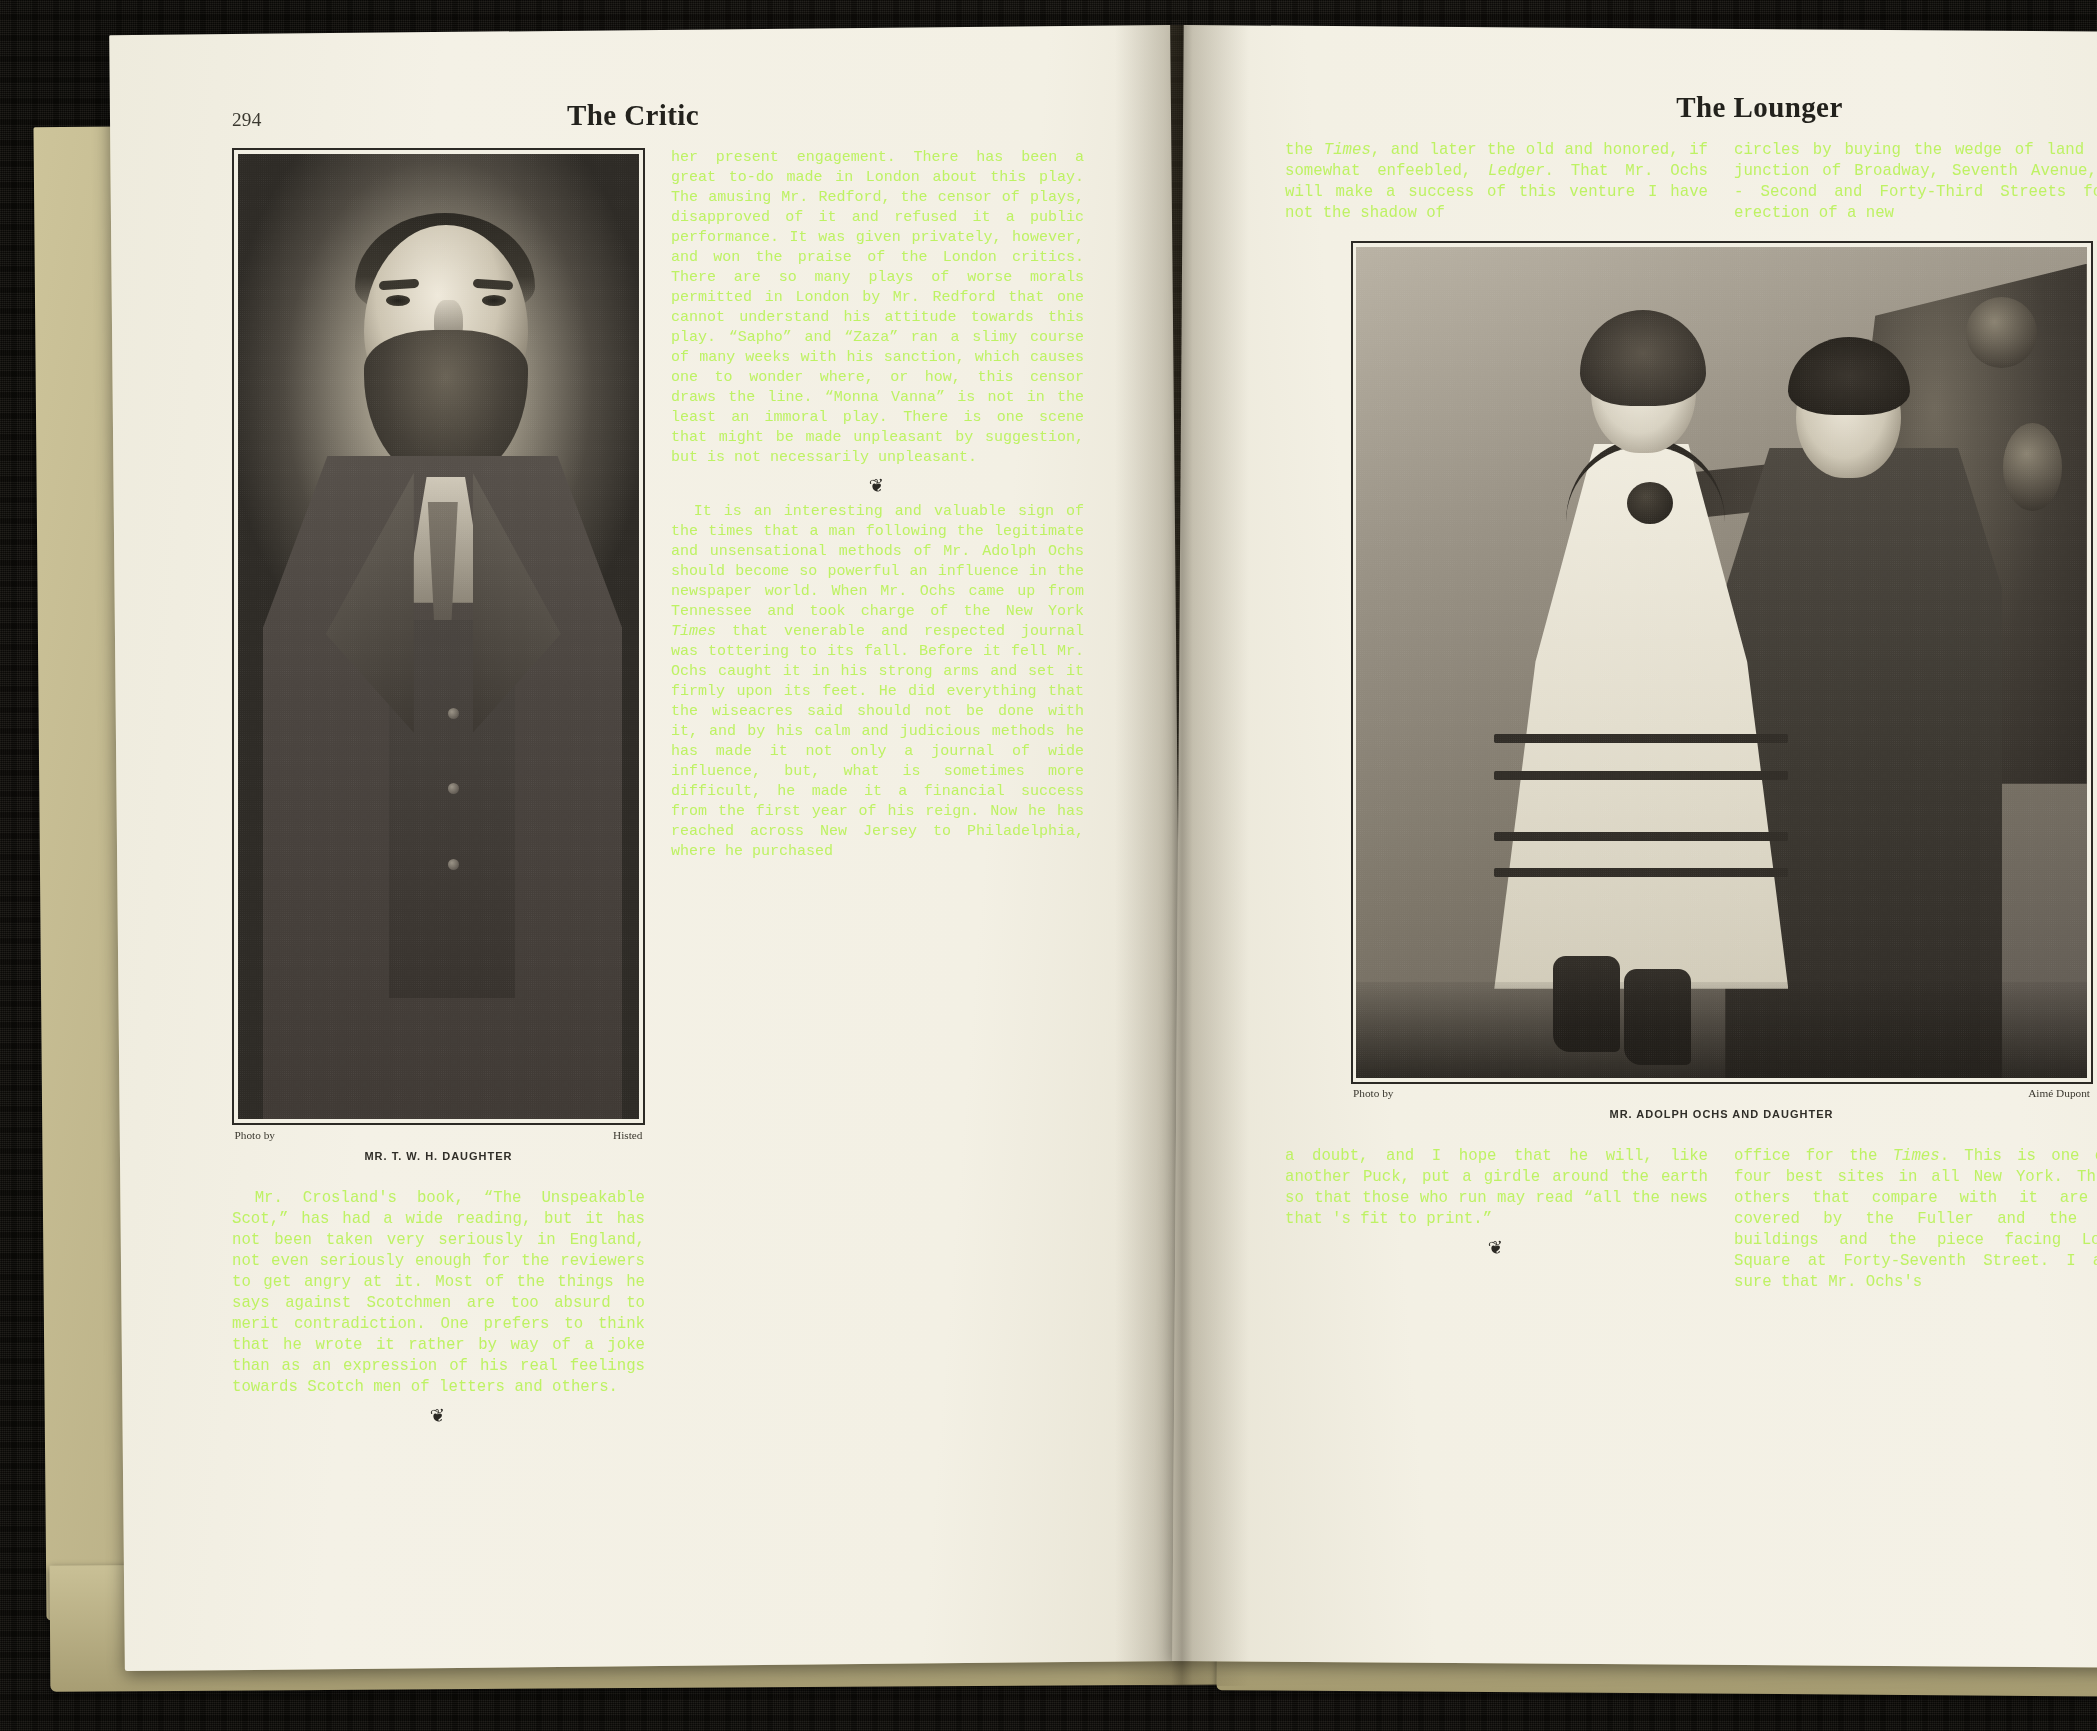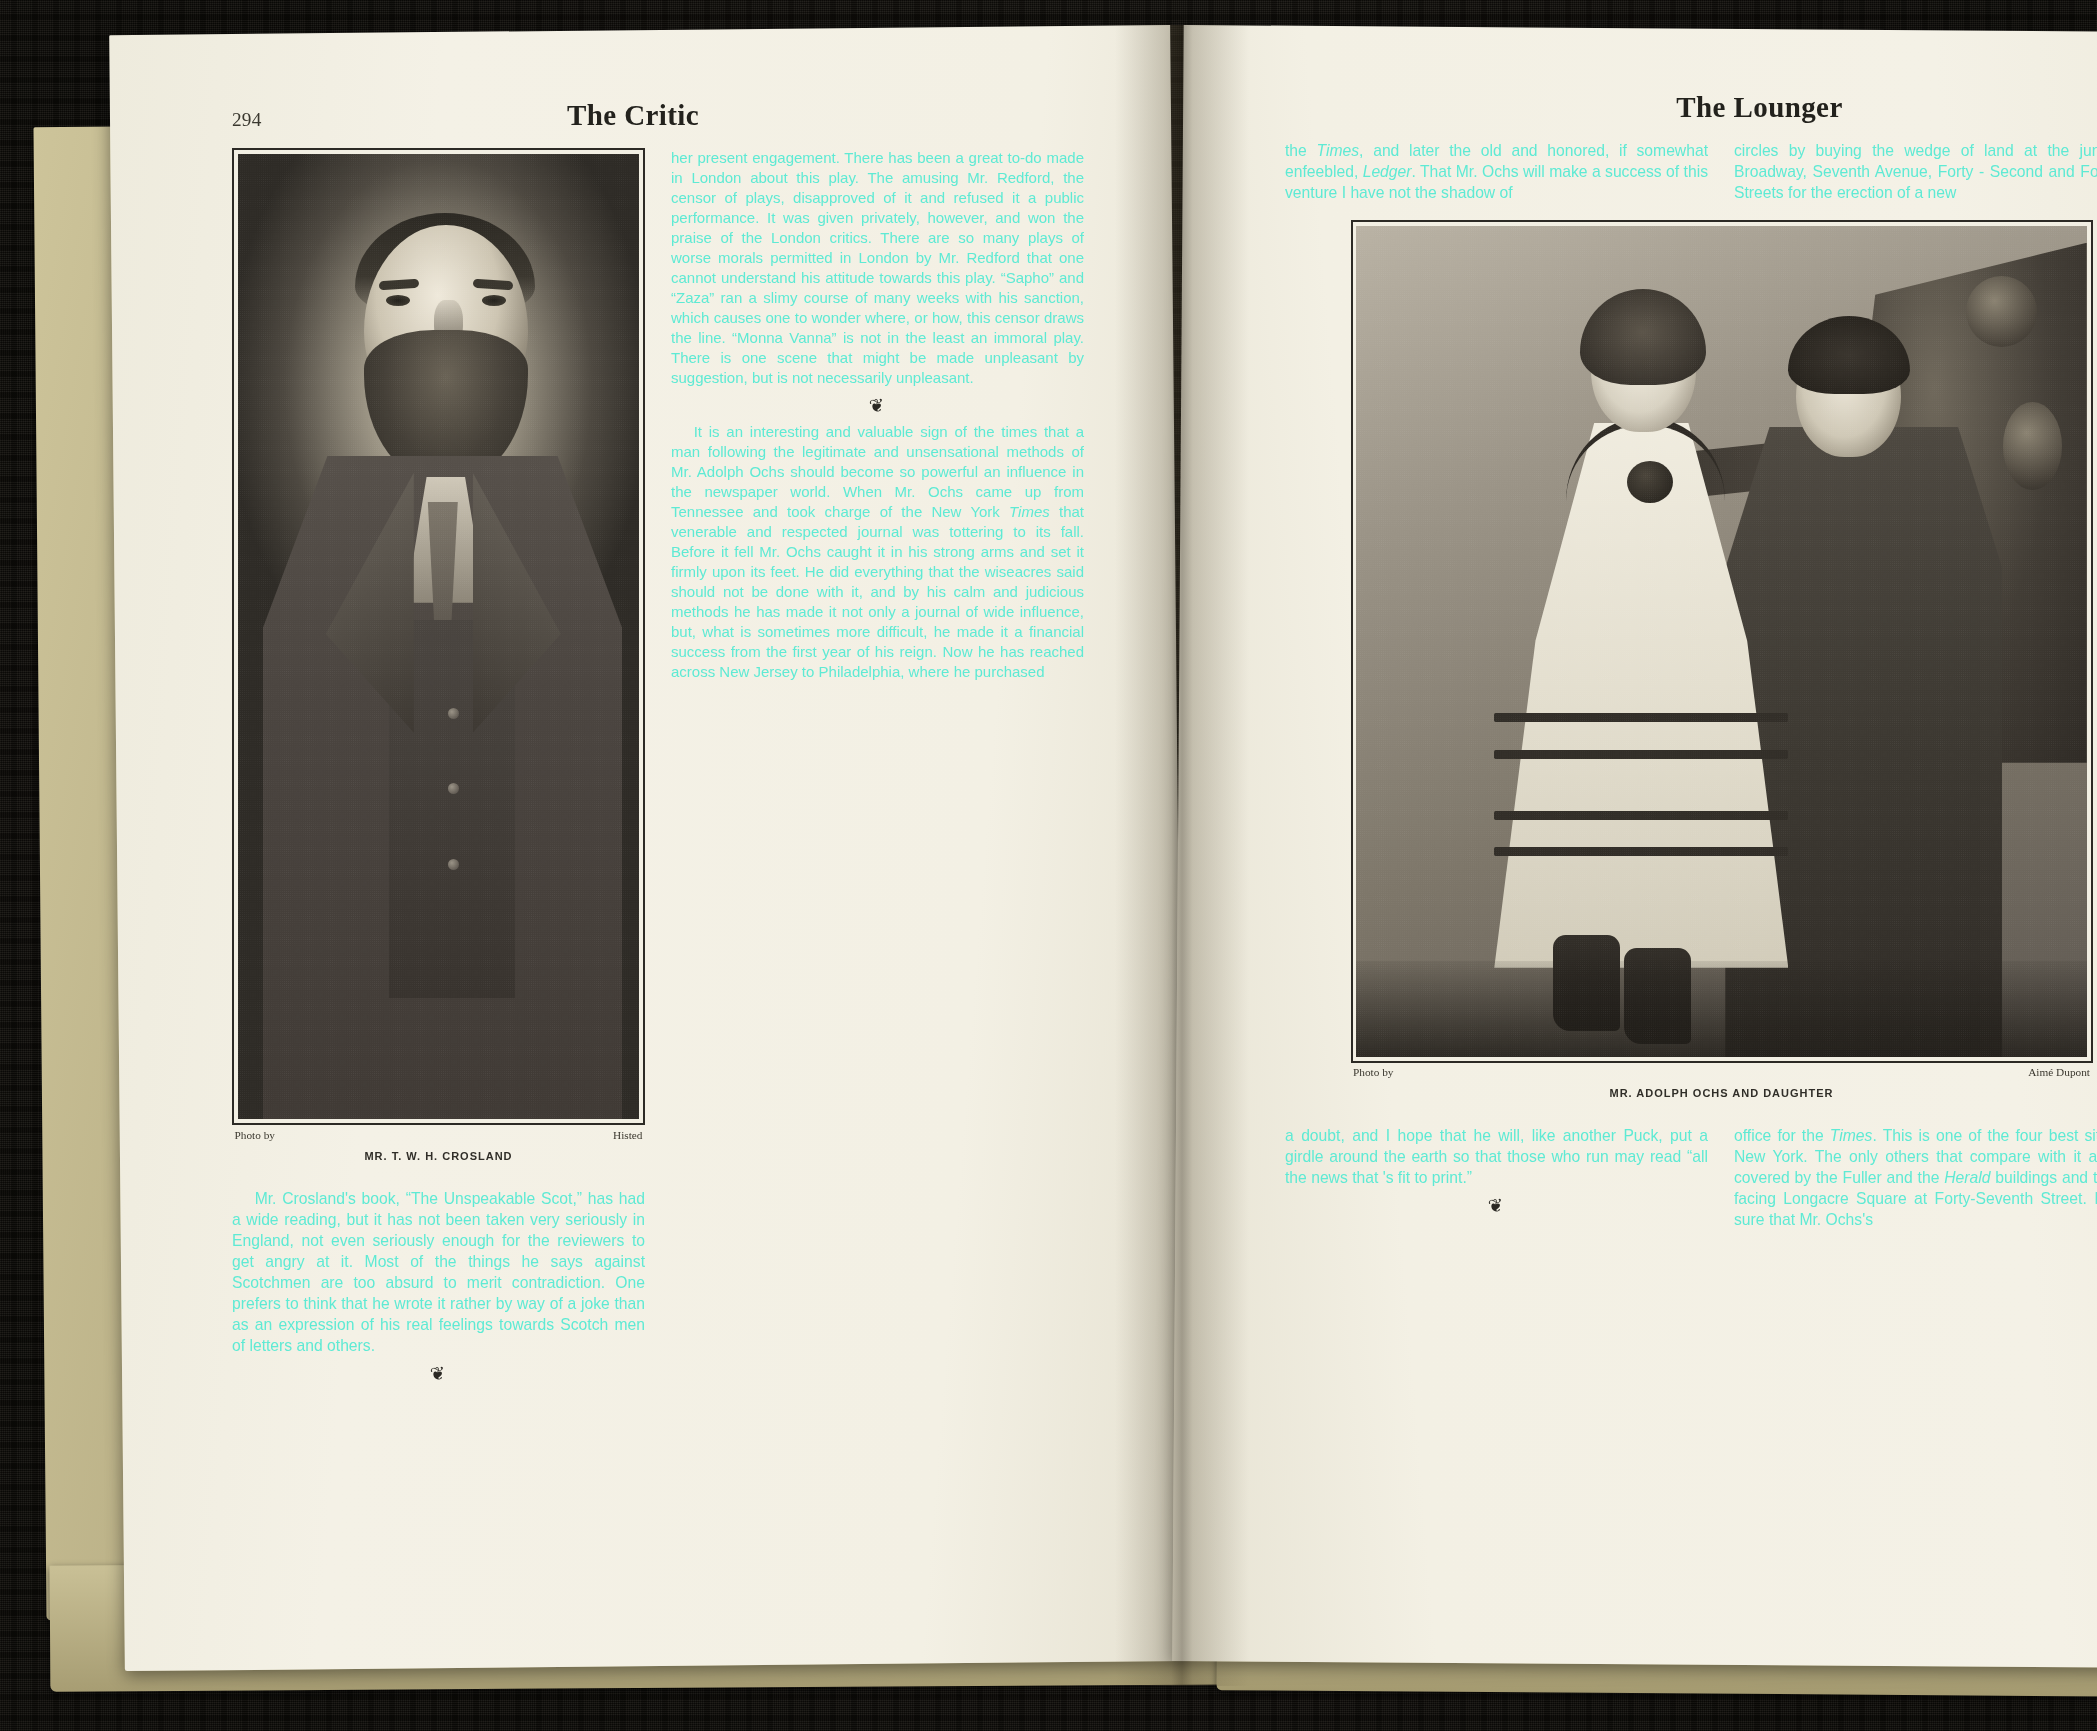--- a/index.html
+++ b/index.html
@@ -121,22 +121,22 @@
   #page-right .col { width: 423px; }
 
   p.body {
     margin: 0 0 0 0;
     font-size: 15.7px;
     line-height: 21px;
     text-align: justify;
     text-indent: 22.7px;
     hyphens: auto;
     -webkit-hyphens: auto;
-    color: #5eead4;
-    font-family: Liberation Sans, sans-serif;
+    color: #bef264;
+    font-family: Liberation Mono, monospace;
   }
   p.body.cont { text-indent: 0; }
   p.narrow {
     font-size: 15px;
     line-height: 20px;
   }
   i.ital { font-style: italic; margin-top: 8px; }
 
   
   .fleuron {
@@ -403,21 +403,21 @@
             <div id="p-lapel-l"></div>
             <div id="p-lapel-r"></div>
             <div class="halftone"></div>
           </div>
         </div>
 
         <div class="credits">
           <span class="left">Photo by</span>
           <span class="right">Histed</span>
         </div>
-        <div class="plate-caption">MR. T. W. H. CROSLAND</div>
+        <div class="plate-caption">MR. T. W. H. DAUGHTER</div>
 
         <div class="spacer-md"></div>
 
         <p class="body">Mr. Crosland's book, “The Unspeakable Scot,” has had a wide reading, but it has not been taken very seriously in England, not even seriously enough for the reviewers to get angry at it. Most of the things he says against Scotchmen are too absurd to merit contradiction. One prefers to think that he wrote it rather by way of a joke than as an expression of his real feelings towards Scotch men of letters and others.</p>
 
         <div class="fleuron">
           <span>❦</span>
         </div>
 
       </div>

